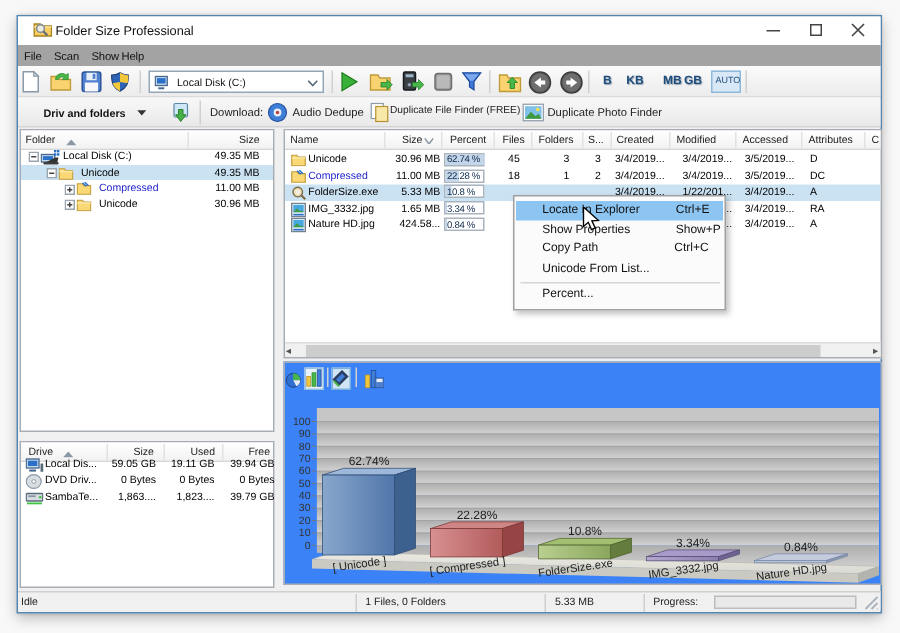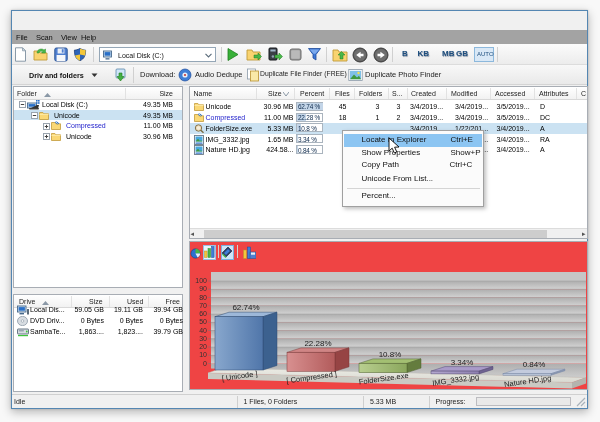--- a/index.html
+++ b/index.html
@@ -22,25 +22,39 @@
 .cell{position:absolute;font-size:7px;color:#000;}
 .row{position:absolute;left:0;right:0;font-size:7px;color:#000;}
 .sel{background:#cbe2f2;}
 .ra{text-align:right;}
 .bu{font-size:8px;font-weight:bold;color:#1c4d7d;text-shadow:0.6px 0.9px 0.7px rgba(40,60,90,0.45);}
 </style>
 </head>
 <body>
 <div id="win">
 
+ <div id="title">
+   <svg class="a" style="left:10px;top:3px" width="13" height="11" viewBox="0 0 13 11">
+     <path d="M0.8 2 h4 l1 1.3 H12.3 V10 H0.8 Z" fill="#f7ce62" stroke="#a8831f" stroke-width="0.9"></path>
+     <path d="M0.8 4 H12.3" stroke="#fce49a" stroke-width="1"></path>
+     <circle cx="5" cy="5" r="2.6" fill="#e9f1f7" fill-opacity="0.85" stroke="#8a8f96" stroke-width="1.1"></circle>
+     <line x1="6.9" y1="6.9" x2="9.6" y2="9.6" stroke="#6b7078" stroke-width="1.5"></line>
+   </svg>
+   <div class="txt">Folder Size Professional</div>
+   <div class="a" style="left:499px;top:9px;width:9px;height:1px;background:#444"></div>
+   <div class="a" style="left:528px;top:5px;width:8px;height:8px;border:1px solid #444"></div>
+   <svg class="a" style="left:555px;top:4px" width="10" height="10" viewBox="0 0 10 10">
+        <path d="M1 1 L9 9 M9 1 L1 9" stroke="#444" stroke-width="1.1"></path>
+      </svg>
+ </div>
 
  <div id="menu">
    <span class="a" style="left:4px;top:2.5px">File</span>
    <span class="a" style="left:24px;top:2.5px">Scan</span>
-   <span class="a" style="left:49px;top:2.5px">View</span>
+   <span class="a" style="left:49px;top:2.5px">Show</span>
    <span class="a" style="left:69px;top:2.5px">Help</span>
  </div>
 
  <div id="tb1">
    <svg class="a" style="left:1.5px;top:2.5px" width="13" height="15" viewBox="0 0 13 15">
      <path d="M1.5 0.8 h7 l3 3 v10.4 H1.5 Z" fill="#fff" stroke="#8a9aa8" stroke-width="1"></path>
      <path d="M8.5 0.8 l3 3 h-3 Z" fill="#d7e2ea" stroke="#8a9aa8" stroke-width="0.8"></path>
    </svg>
    <svg class="a" style="left:20.5px;top:2.5px" width="16" height="15" viewBox="0 0 16 15">
      <path d="M1 4 h5 l1 2 h7 v7 H1 Z" fill="#f9d370" stroke="#c09a39" stroke-width="0.9"></path>
@@ -392,21 +406,21 @@
         <span class="a ra" style="left:125px;top:2px;width:32px"></span>
         <span class="a ra" style="left:158px;top:2px;width:32px"></span>
         <span class="a ra" style="left:190px;top:2px;width:21px"></span>
         <span class="a" style="left:220.5px;top:2px">3/4/2019...</span>
         <span class="a" style="left:265.5px;top:2px">3/4/2019...</span>
         <span class="a" style="left:307px;top:2px">3/4/2019...</span>
         <span class="a" style="left:350.5px;top:2px">A</span>
       </div>
     </div>
 
- <div class="panel" id="chartp" style="left:176.5px;top:230px;width:399px;height:149px;background:#ef4444;">
+ <div class="panel" id="chartp" style="left:176.5px;top:230px;width:399px;height:149px;background:#3b82f6;">
 
    <svg class="a" style="left:0.5px;top:6px" width="11" height="11" viewBox="0 0 13 13">
      <circle cx="6.5" cy="6.5" r="5.5" fill="#2f6fd0" stroke="#1b3d74" stroke-width="0.7"></circle>
      <path d="M6.5 6.5 L6.5 1 A5.5 5.5 0 0 1 12 6.5 Z" fill="#49b649"></path>
      <path d="M6.5 6.5 L12 6.5 A5.5 5.5 0 0 1 9 11.3 Z" fill="#e8eef6"></path>
    </svg>
    <div class="a" style="left:13px;top:3px;width:13px;height:15px;background:#eaf3fb;border:1px solid #98c2e4"></div>
    <svg class="a" style="left:14px;top:4px" width="11" height="12" viewBox="0 0 11 12">
      <rect x="0.5" y="5" width="2.6" height="6.5" fill="#f3c73a" stroke="#b8912f" stroke-width="0.5"></rect>
      <rect x="4" y="2.5" width="2.6" height="9" fill="#49b649" stroke="#2c8f2c" stroke-width="0.5"></rect>

